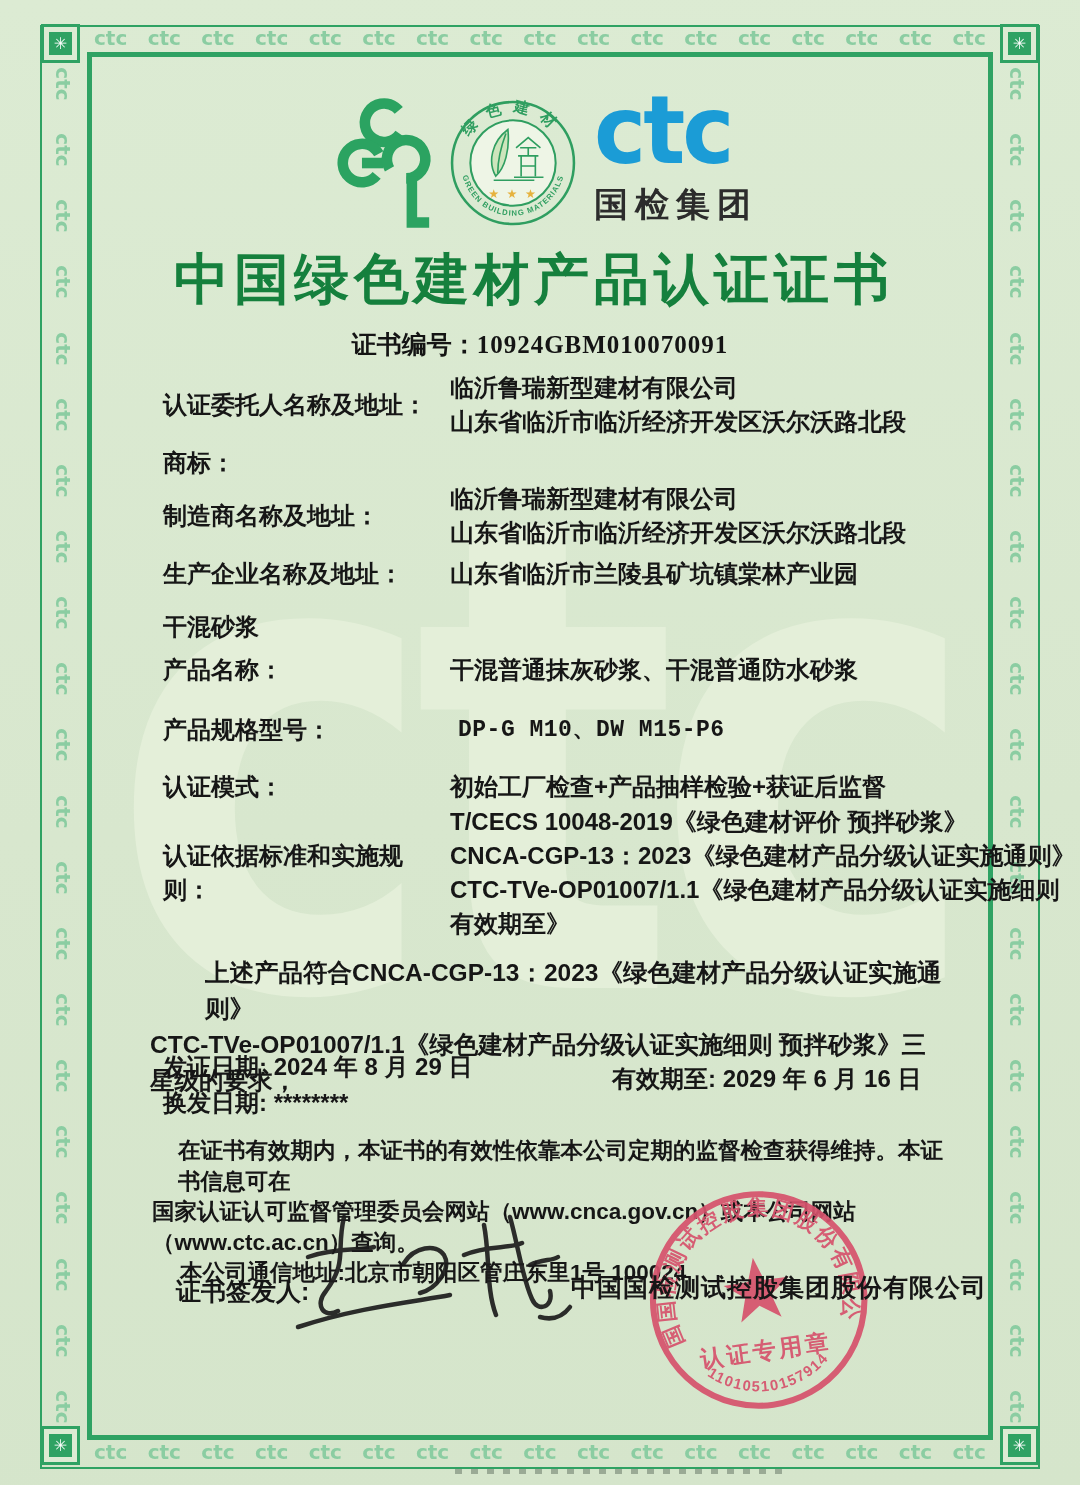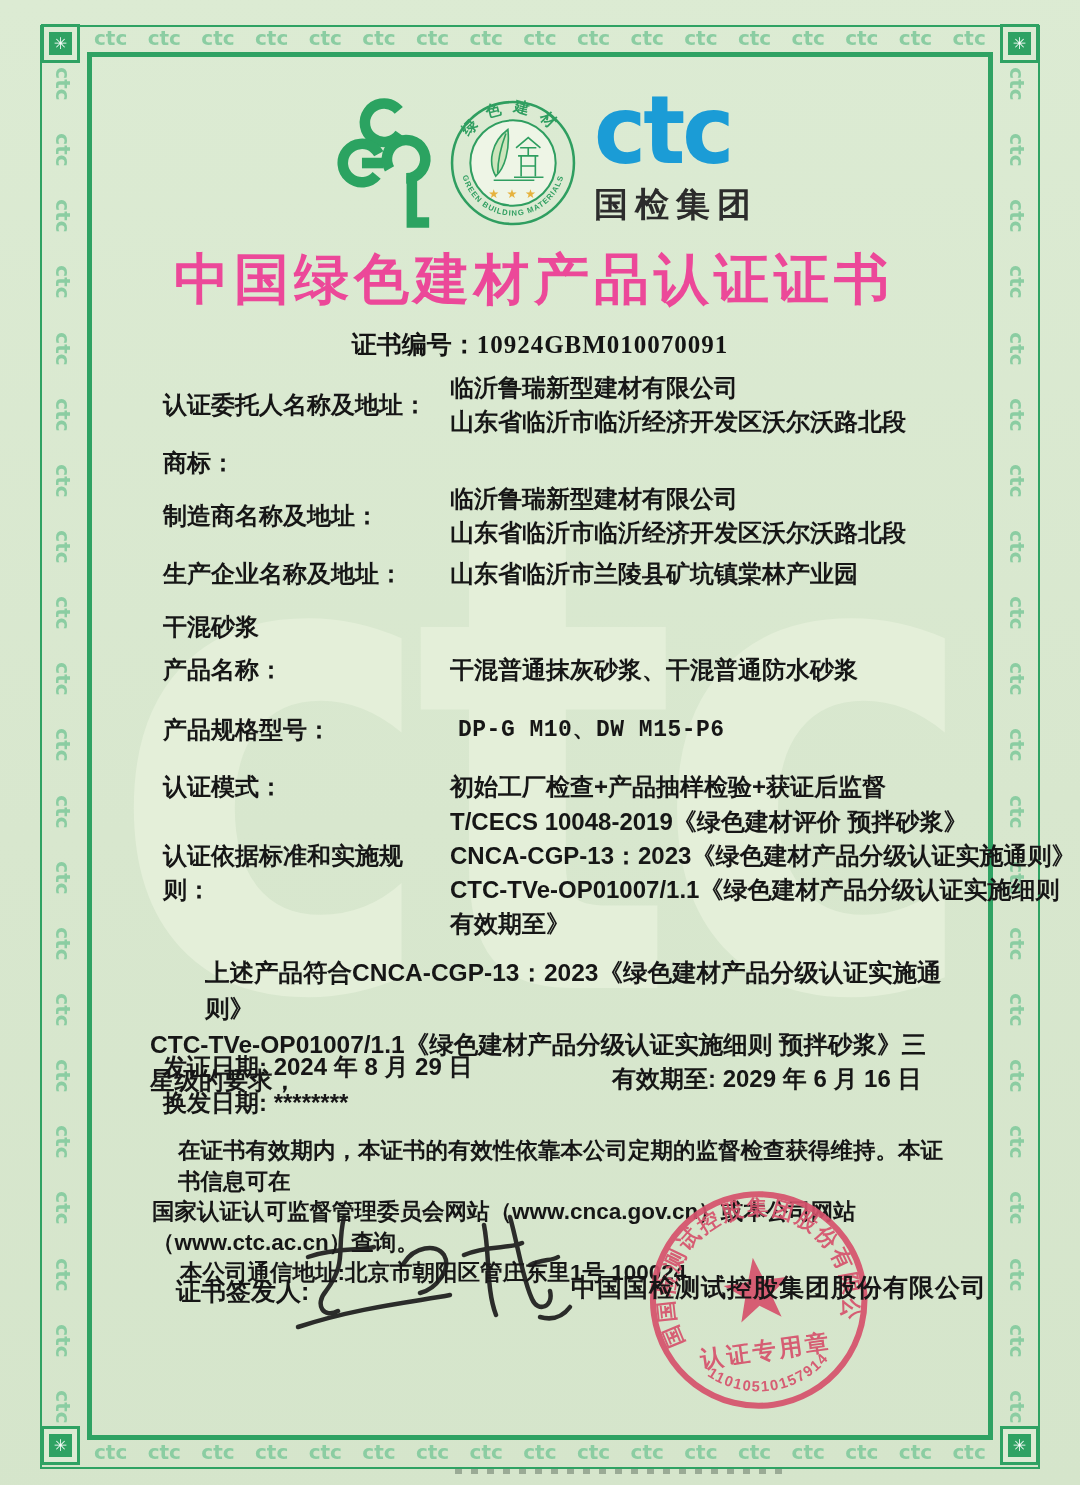--- a/index.html
+++ b/index.html
@@ -44,21 +44,21 @@
   .gbm-badge{left:449px;top:99px;}
   .ctc-logo{left:594px;top:92px;width:180px;text-align:left;}
   .ctc-word{
     font-family:"DejaVu Sans",sans-serif;font-weight:900;font-size:88px;line-height:.82;
     color:#1b9cd6;letter-spacing:-3px;transform:scaleY(1.08);transform-origin:left top;
   }
   .ctc-name{margin-top:18px;font-weight:700;font-size:34px;letter-spacing:7px;color:#2c2c2c;}
   
   .title{
     left:0;right:12px;top:243px;text-align:center;z-index:2;
-    font-weight:900;font-size:55px;letter-spacing:5px;color:#ec4899;
+    font-weight:900;font-size:55px;letter-spacing:5px;color:#15803d;
     font-family:"Liberation Serif","DejaVu Serif",serif;
   }
   .certno{left:0;right:0;top:328px;text-align:center;z-index:2;font-weight:700;font-size:25px;color:#141414;}
   .certno .num{font-family:"Liberation Serif","DejaVu Serif",serif;letter-spacing:1px;}
   
   .fields{left:163px;top:371px;width:800px;z-index:2;}
   .frow{display:flex;align-items:center;}
   .flabel{flex:none;width:287px;font-weight:700;font-size:24px;line-height:34px;}
   .fvals{flex:1;font-weight:700;font-size:24px;}
   .fvals div{line-height:34px;white-space:nowrap;}

